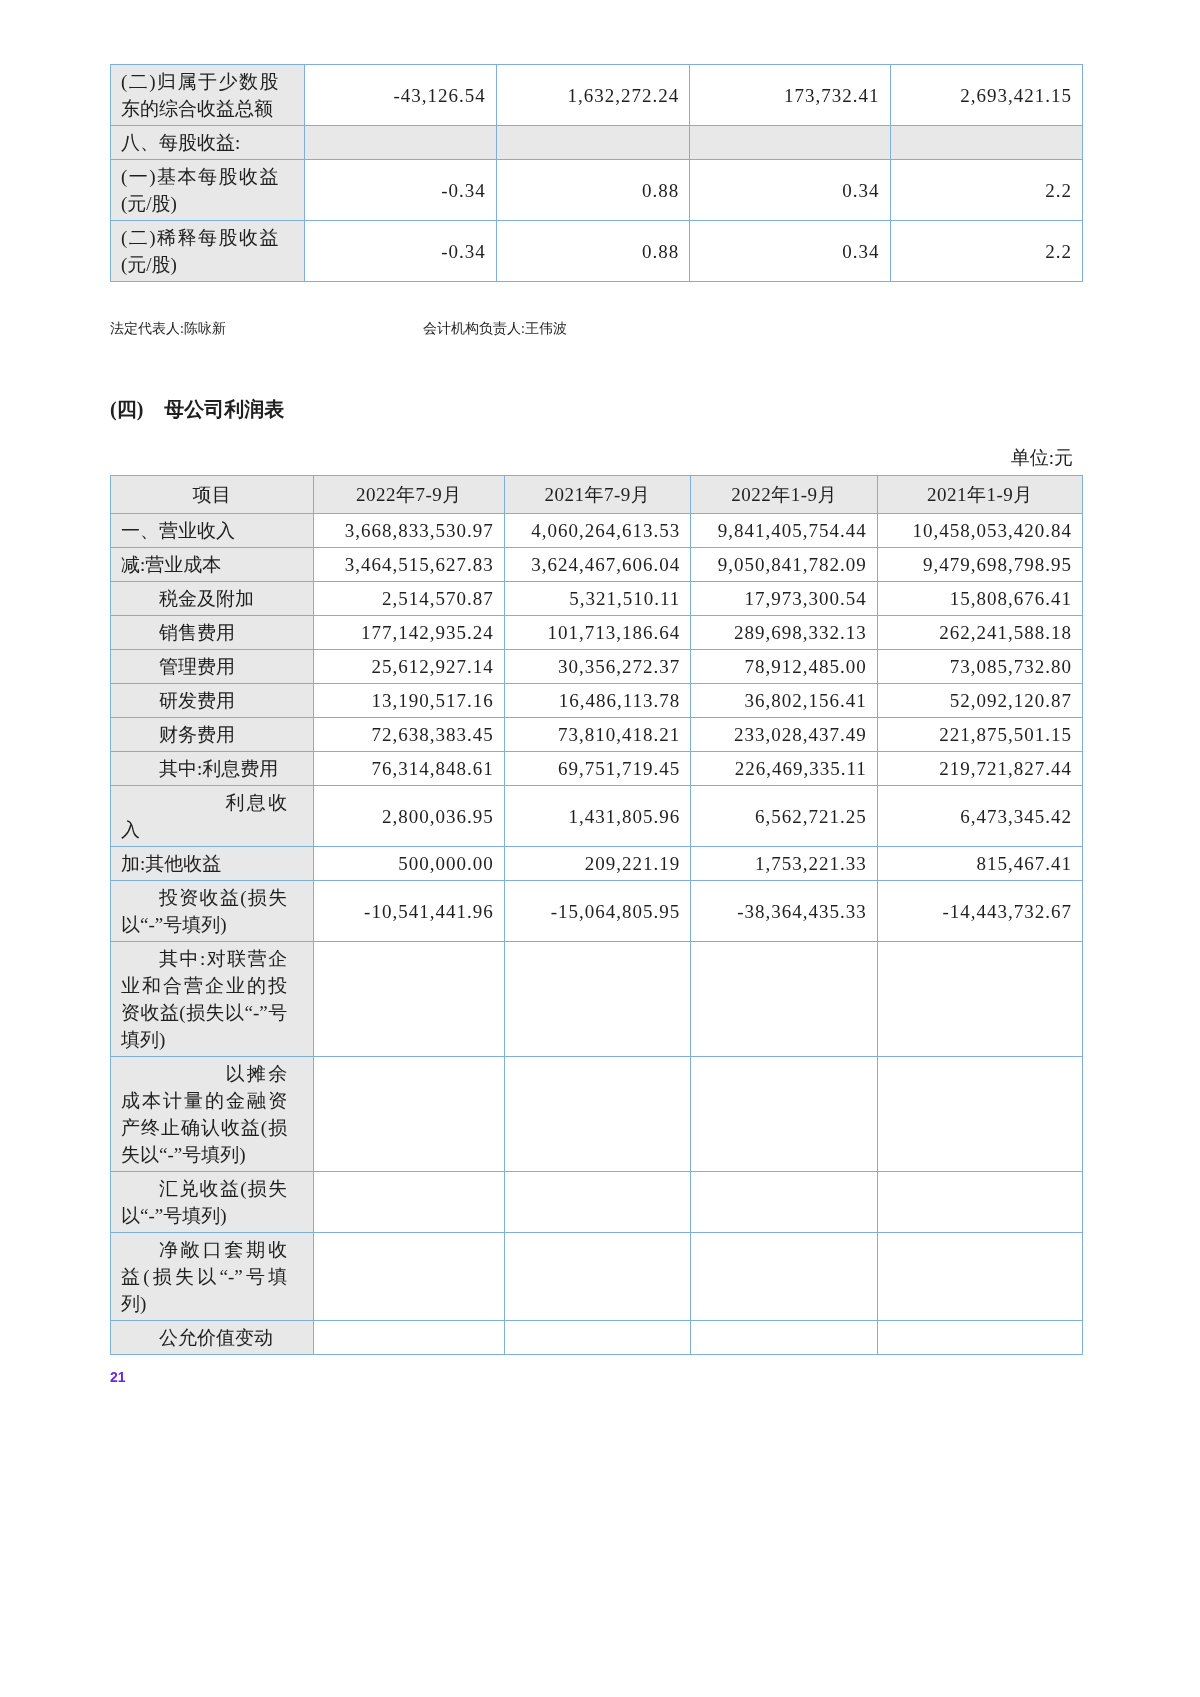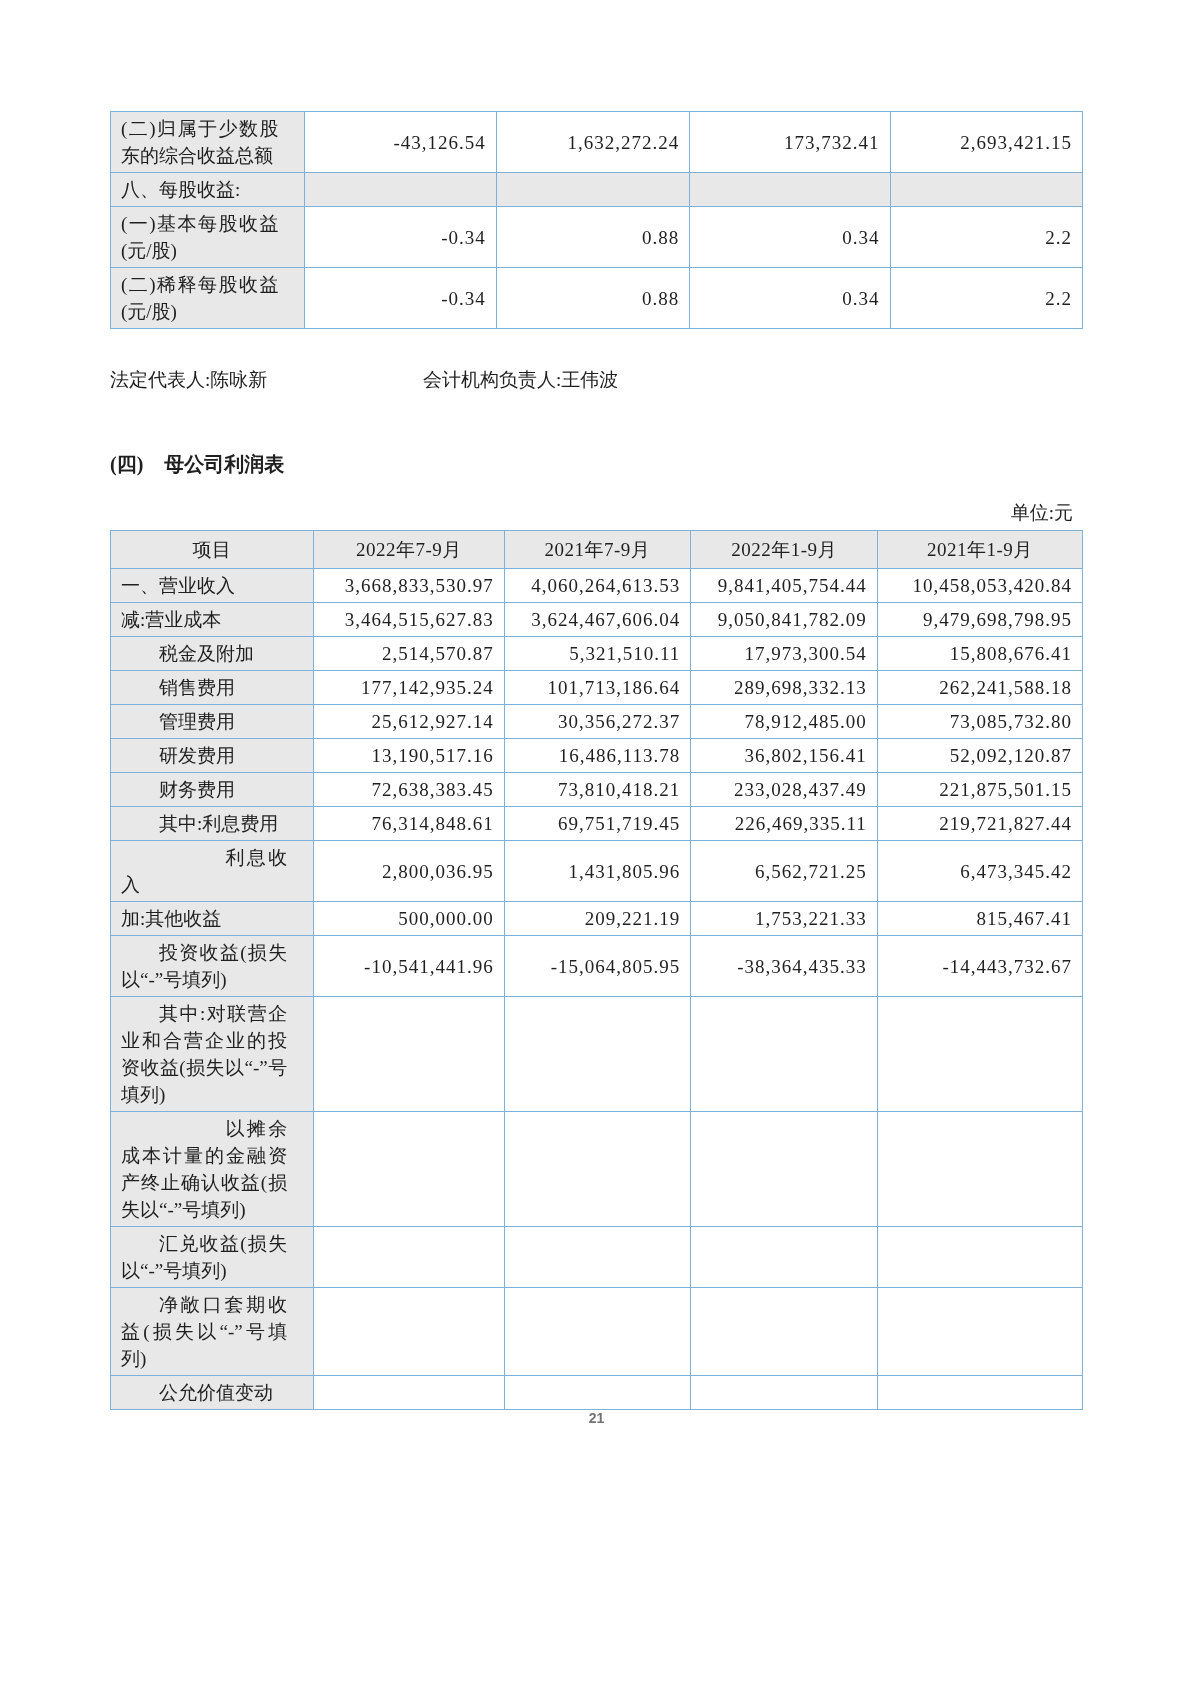--- a/index.html
+++ b/index.html
@@ -1,21 +1,21 @@
 <!DOCTYPE html>
 <html><head>
 <meta charset="utf-8">
 <style>
   html,body{margin:0;padding:0;}
   body{
     width:1200px;height:1697px;background:#ffffff;
     font-family:"Liberation Serif","DejaVu Serif",serif;
     color:#1f1f1f;position:relative;overflow:hidden;
   }
-  .content{padding:111px 117px 0 110px;}
+  .content{padding:64px 117px 0 110px;}
 
   table{border-collapse:collapse;width:100%;table-layout:fixed;
         font-size:19px;line-height:27px;}
   td,th{border:1px solid #7fb0d9;vertical-align:middle;word-break:break-all;}
 
   .label-cell{
     background:#e8e8e8;text-align:justify;
     padding:3px 26px 3px 10px;
   }
   .label-cell.i2{text-indent:2em;}
@@ -26,36 +26,36 @@
     padding:3px 10px;letter-spacing:1px;white-space:nowrap;
   }
   .section-row .value-cell{background:#e8e8e8;}
 
   .main-header th{
     background:#e8e8e8;font-weight:normal;text-align:center;
     padding:5px 4px;letter-spacing:0.5px;
   }
 
   .signature-line{
-    display:flex;margin-top:38px;font-size:19px;white-space:nowrap;
+    display:flex;margin-top:38px;font-size:14px;white-space:nowrap;
   }
   .signature-line .sig1{width:313px;}
   .signature-line .sig2{width:381px;}
 
   .section-heading{margin-top:58px;font-size:20px;font-weight:bold;}
   .section-heading .sec-title{margin-left:16px;text-align:center;}
 
   .unit-line{margin-top:22px;text-align:right;font-size:19px;padding-right:10px;}
 
   .main-table-wrap{margin-top:4px;}
 
   .page-number{
-    text-align:center;
+    margin-top:14px;
     font-family:"Liberation Sans","DejaVu Sans",sans-serif;
-    font-size:14px;font-weight:bold;color:#737373;
+    font-size:14px;font-weight:bold;color:#6d28d9;
   }
 </style>
 </head>
 <body>
 
 <div class="content">
 
   <table>
     <colgroup>
       <col style="width:20.0%">

